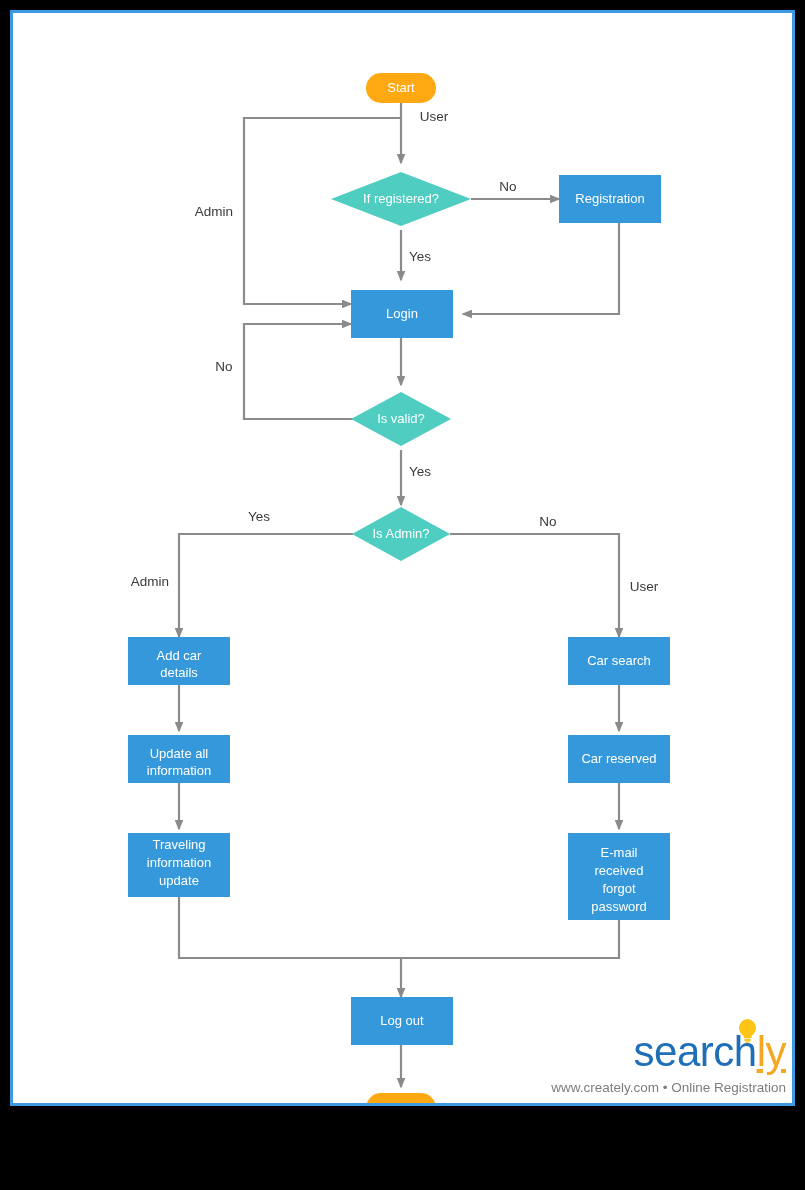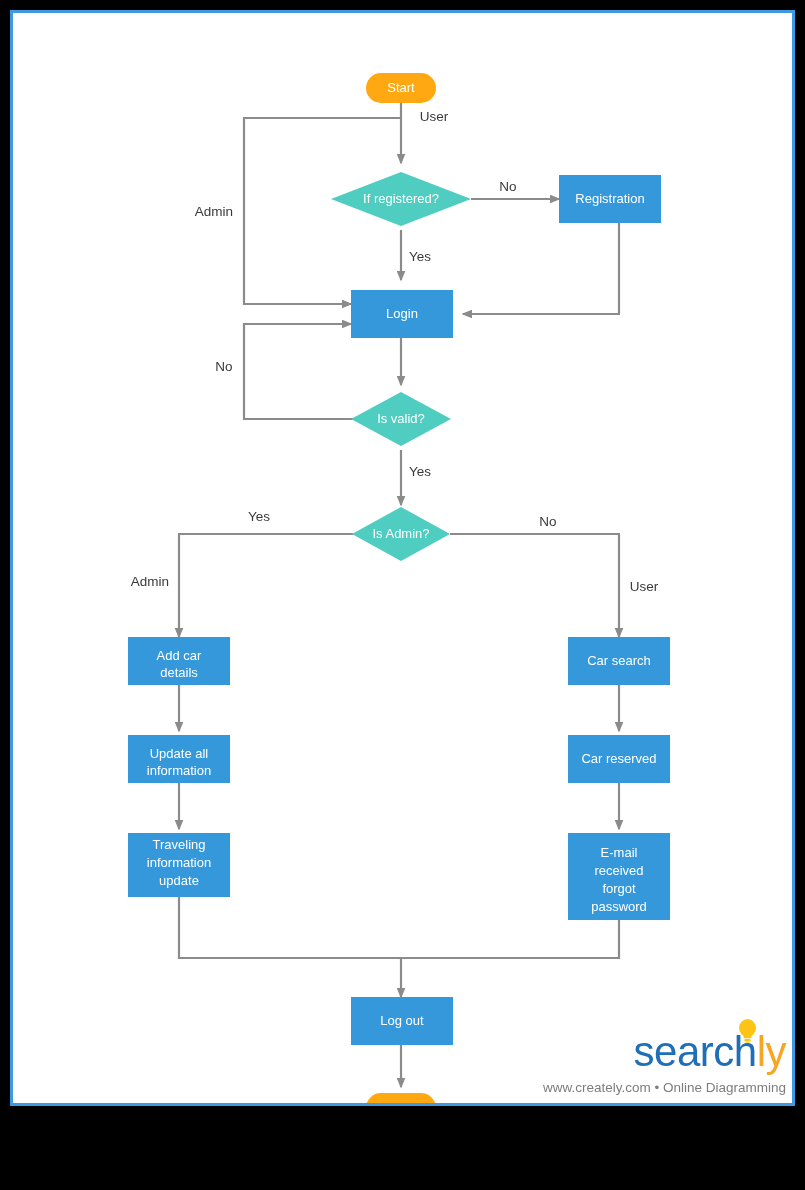--- a/index.html
+++ b/index.html
@@ -69,21 +69,21 @@
     position: absolute;
     right: 6px;
     top: 20px;
     font-family: "Liberation Sans", sans-serif;
     font-size: 42px;
     letter-spacing: -0.5px;
     line-height: 1;
     white-space: nowrap;
   }
   #logo-word .c1 { color: #1f6fb8; }
-  #logo-word .c2 { color: #f5a623; }
+  #logo-word .c2 { color: #f5a623; text-decoration: underline; }
   #bulb {
     position: absolute;
     right: 36px;
     top: 8px;
     width: 17px;
     height: 25px;
   }
   #logo-tag {
     position: absolute;
     right: 6px;
@@ -265,17 +265,17 @@
     </svg>
 
     <div id="logo">
       <svg id="bulb" viewBox="0 0 17 25">
         <ellipse cx="8.5" cy="9" rx="8.5" ry="9" fill="#fcc515"></ellipse>
         <rect x="4.5" y="16" width="8" height="3.2" rx="1" fill="#fcc515"></rect>
         <rect x="5.3" y="20" width="6.4" height="2.6" rx="1" fill="#fcc515"></rect>
         <rect x="6.3" y="23.2" width="4.4" height="1.8" rx="0.9" fill="#fcc515"></rect>
       </svg>
       <div id="logo-word"><span class="c1">search</span><span class="c2">ly</span></div>
-      <div id="logo-tag">www.creately.com • Online Diagramming</div>
+      <div id="logo-tag">www.creately.com • Online Registration</div>
     </div>
 
   </div>
 </div>
 
 </body></html>

